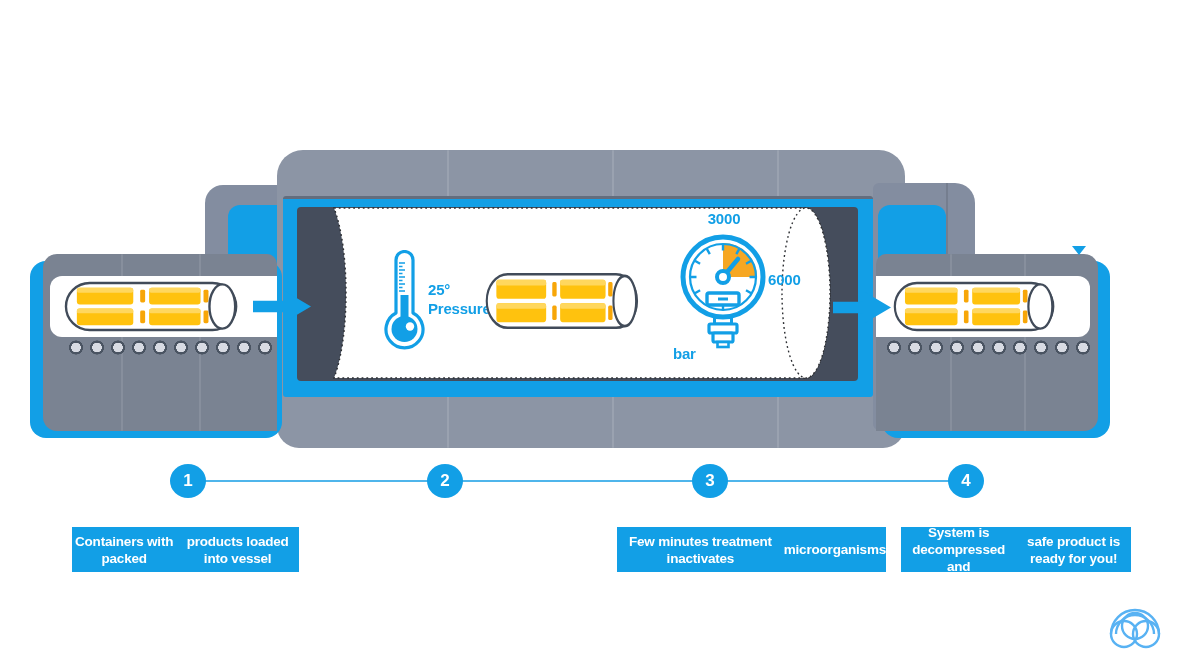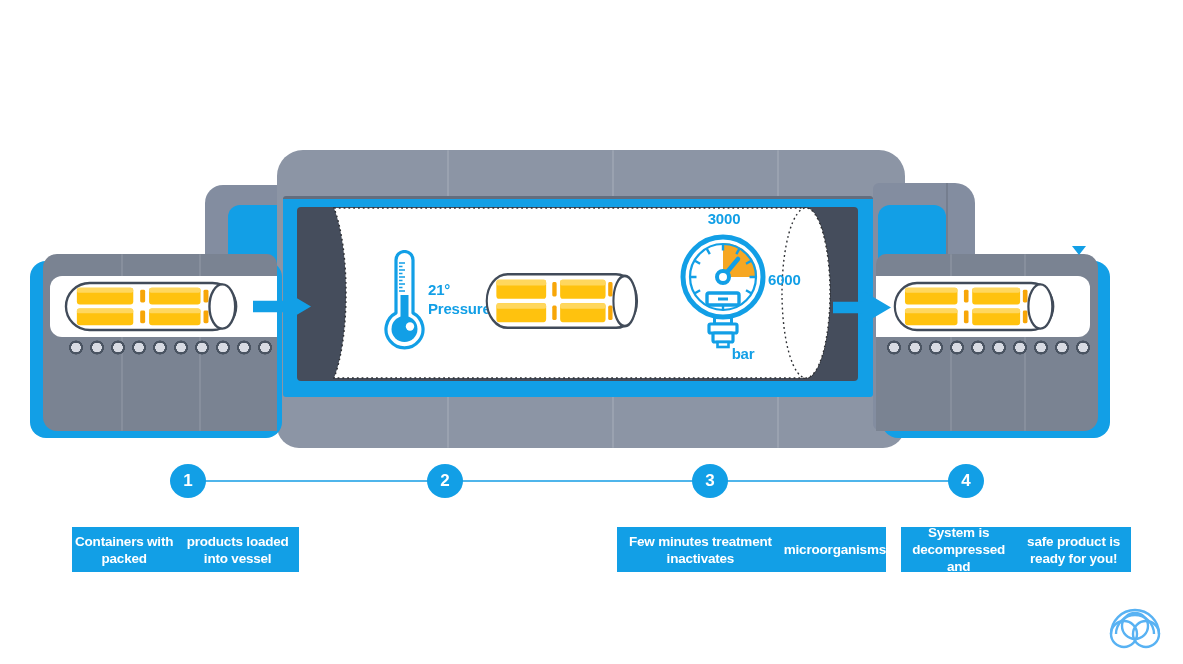--- a/index.html
+++ b/index.html
@@ -29,21 +29,21 @@
   .seam-v{position:absolute;top:0;width:2px;height:100%;background:rgba(255,255,255,.13);border-radius:2px;}
   .central .blue-frame{position:absolute;left:6px;top:46px;width:590px;height:201px;background:var(--accent);border-top:3px solid #636d7d;border-radius:3px;}
   .central .dark-cavity{position:absolute;left:20px;top:57px;width:561px;height:174px;background:var(--dark-interior);border-radius:4px;}
   .vessel-svg{position:absolute;left:43px;top:55px;}
 
   .readout{position:absolute;color:var(--accent);font-weight:bold;font-size:15px;letter-spacing:-.2px;}
   .t-val{left:151px;top:131px;}
   .t-unit{left:151px;top:150px;}
   .p-top{left:417px;top:60px;width:60px;text-align:center;}
   .p-right{left:491px;top:121px;text-align:right;}
-  .p-unit{left:436px;top:195px;width:60px;text-align:center;}
+  .p-unit{left:396px;top:195px;width:60px;}
 
   
   .blue-underlay{background:var(--accent);border-radius:16px;}
   .conv-body{background:var(--conveyor-gray);}
   .conv-body .seam-v{background:rgba(255,255,255,.10);}
   .white-strip{background:#fff;}
   .rollers{background-image:radial-gradient(circle 8px at 10px 9.5px,var(--roller-fill) 58%,var(--roller-stroke) 62% 86%,transparent 90%);background-size:21px 19px;background-repeat:repeat-x;}
 
   
   .timeline-line{left:188px;top:480px;width:778px;height:2px;background:var(--timeline-line);}
@@ -107,21 +107,21 @@
       <ellipse class="dotted" cx="486" cy="88" rx="24" ry="85"></ellipse>
     </svg>
 
     <svg class="abs" style="left:104px;top:100px" width="46" height="110" viewBox="0 0 46 110">
       <path d="M 15 63 L 15 10 A 8.5 8.5 0 0 1 32 10 L 32 63 A 18.5 18.5 0 1 1 15 63 Z" class="f-w s-acc" stroke-width="3.2" stroke-linejoin="round"></path>
       <path d="M18 13H24M18 16.5H21.5M18 20H24M18 23.5H21.5M18 27H24M18 30.5H21.5M18 34H24M18 37.5H21.5M18 41H24" class="s-acc f-none" stroke-width="1.5"></path>
       <rect x="19.5" y="45" width="8" height="30" class="f-acc"></rect>
       <circle cx="23.5" cy="79" r="13" class="f-acc"></circle>
       <circle cx="29" cy="76.5" r="4.2" class="f-w"></circle>
     </svg>
-    <div class="readout t-val">21°</div>
+    <div class="readout t-val">25°</div>
     <div class="readout t-unit">Pressure</div>
 
     <svg class="abs" style="left:208px;top:122px" width="166" height="58">
         <use href="#cyl-sym" width="166" height="58"></use>
       </svg>
 
     <svg class="abs" style="left:401px;top:80px" width="90" height="126" viewBox="0 0 90 126">
       <rect x="36.5" y="87" width="17" height="7" class="f-w s-acc" stroke-width="3"></rect>
       <rect x="31" y="94" width="28" height="9" rx="1.5" class="f-w s-acc" stroke-width="3.2"></rect>
       <rect x="35" y="103" width="20" height="9" rx="1.5" class="f-w s-acc" stroke-width="3.2"></rect>

